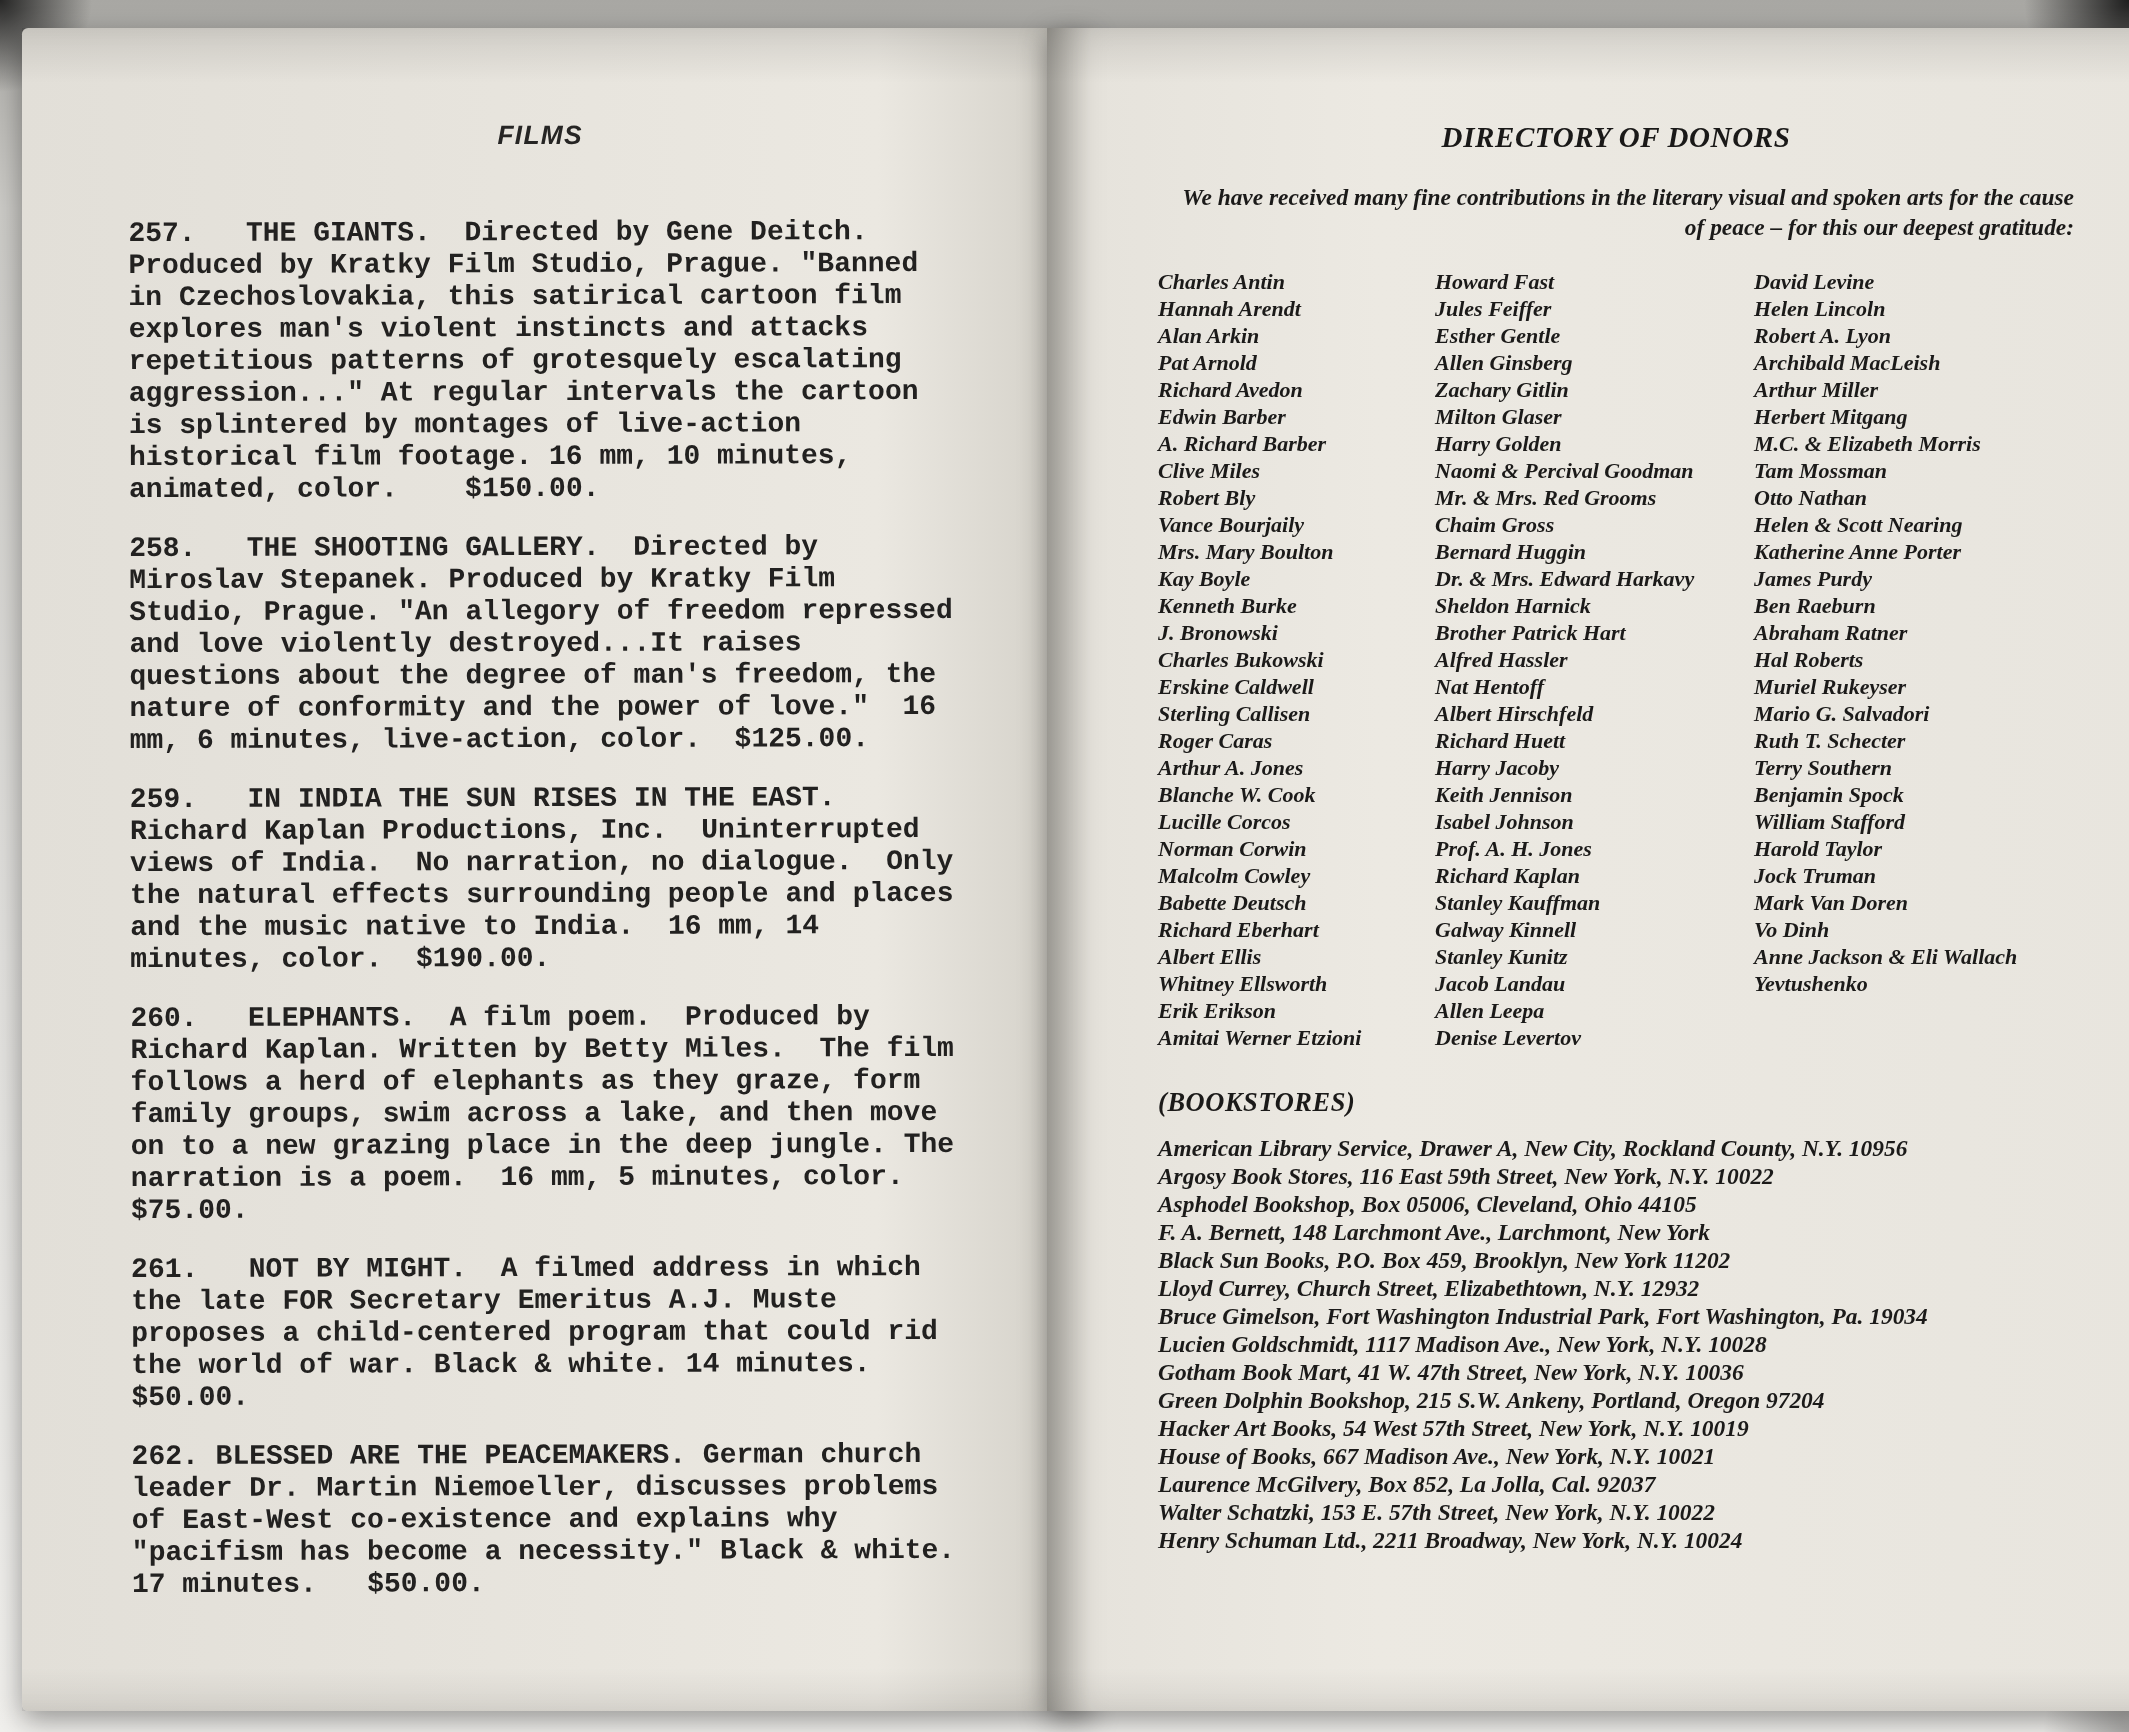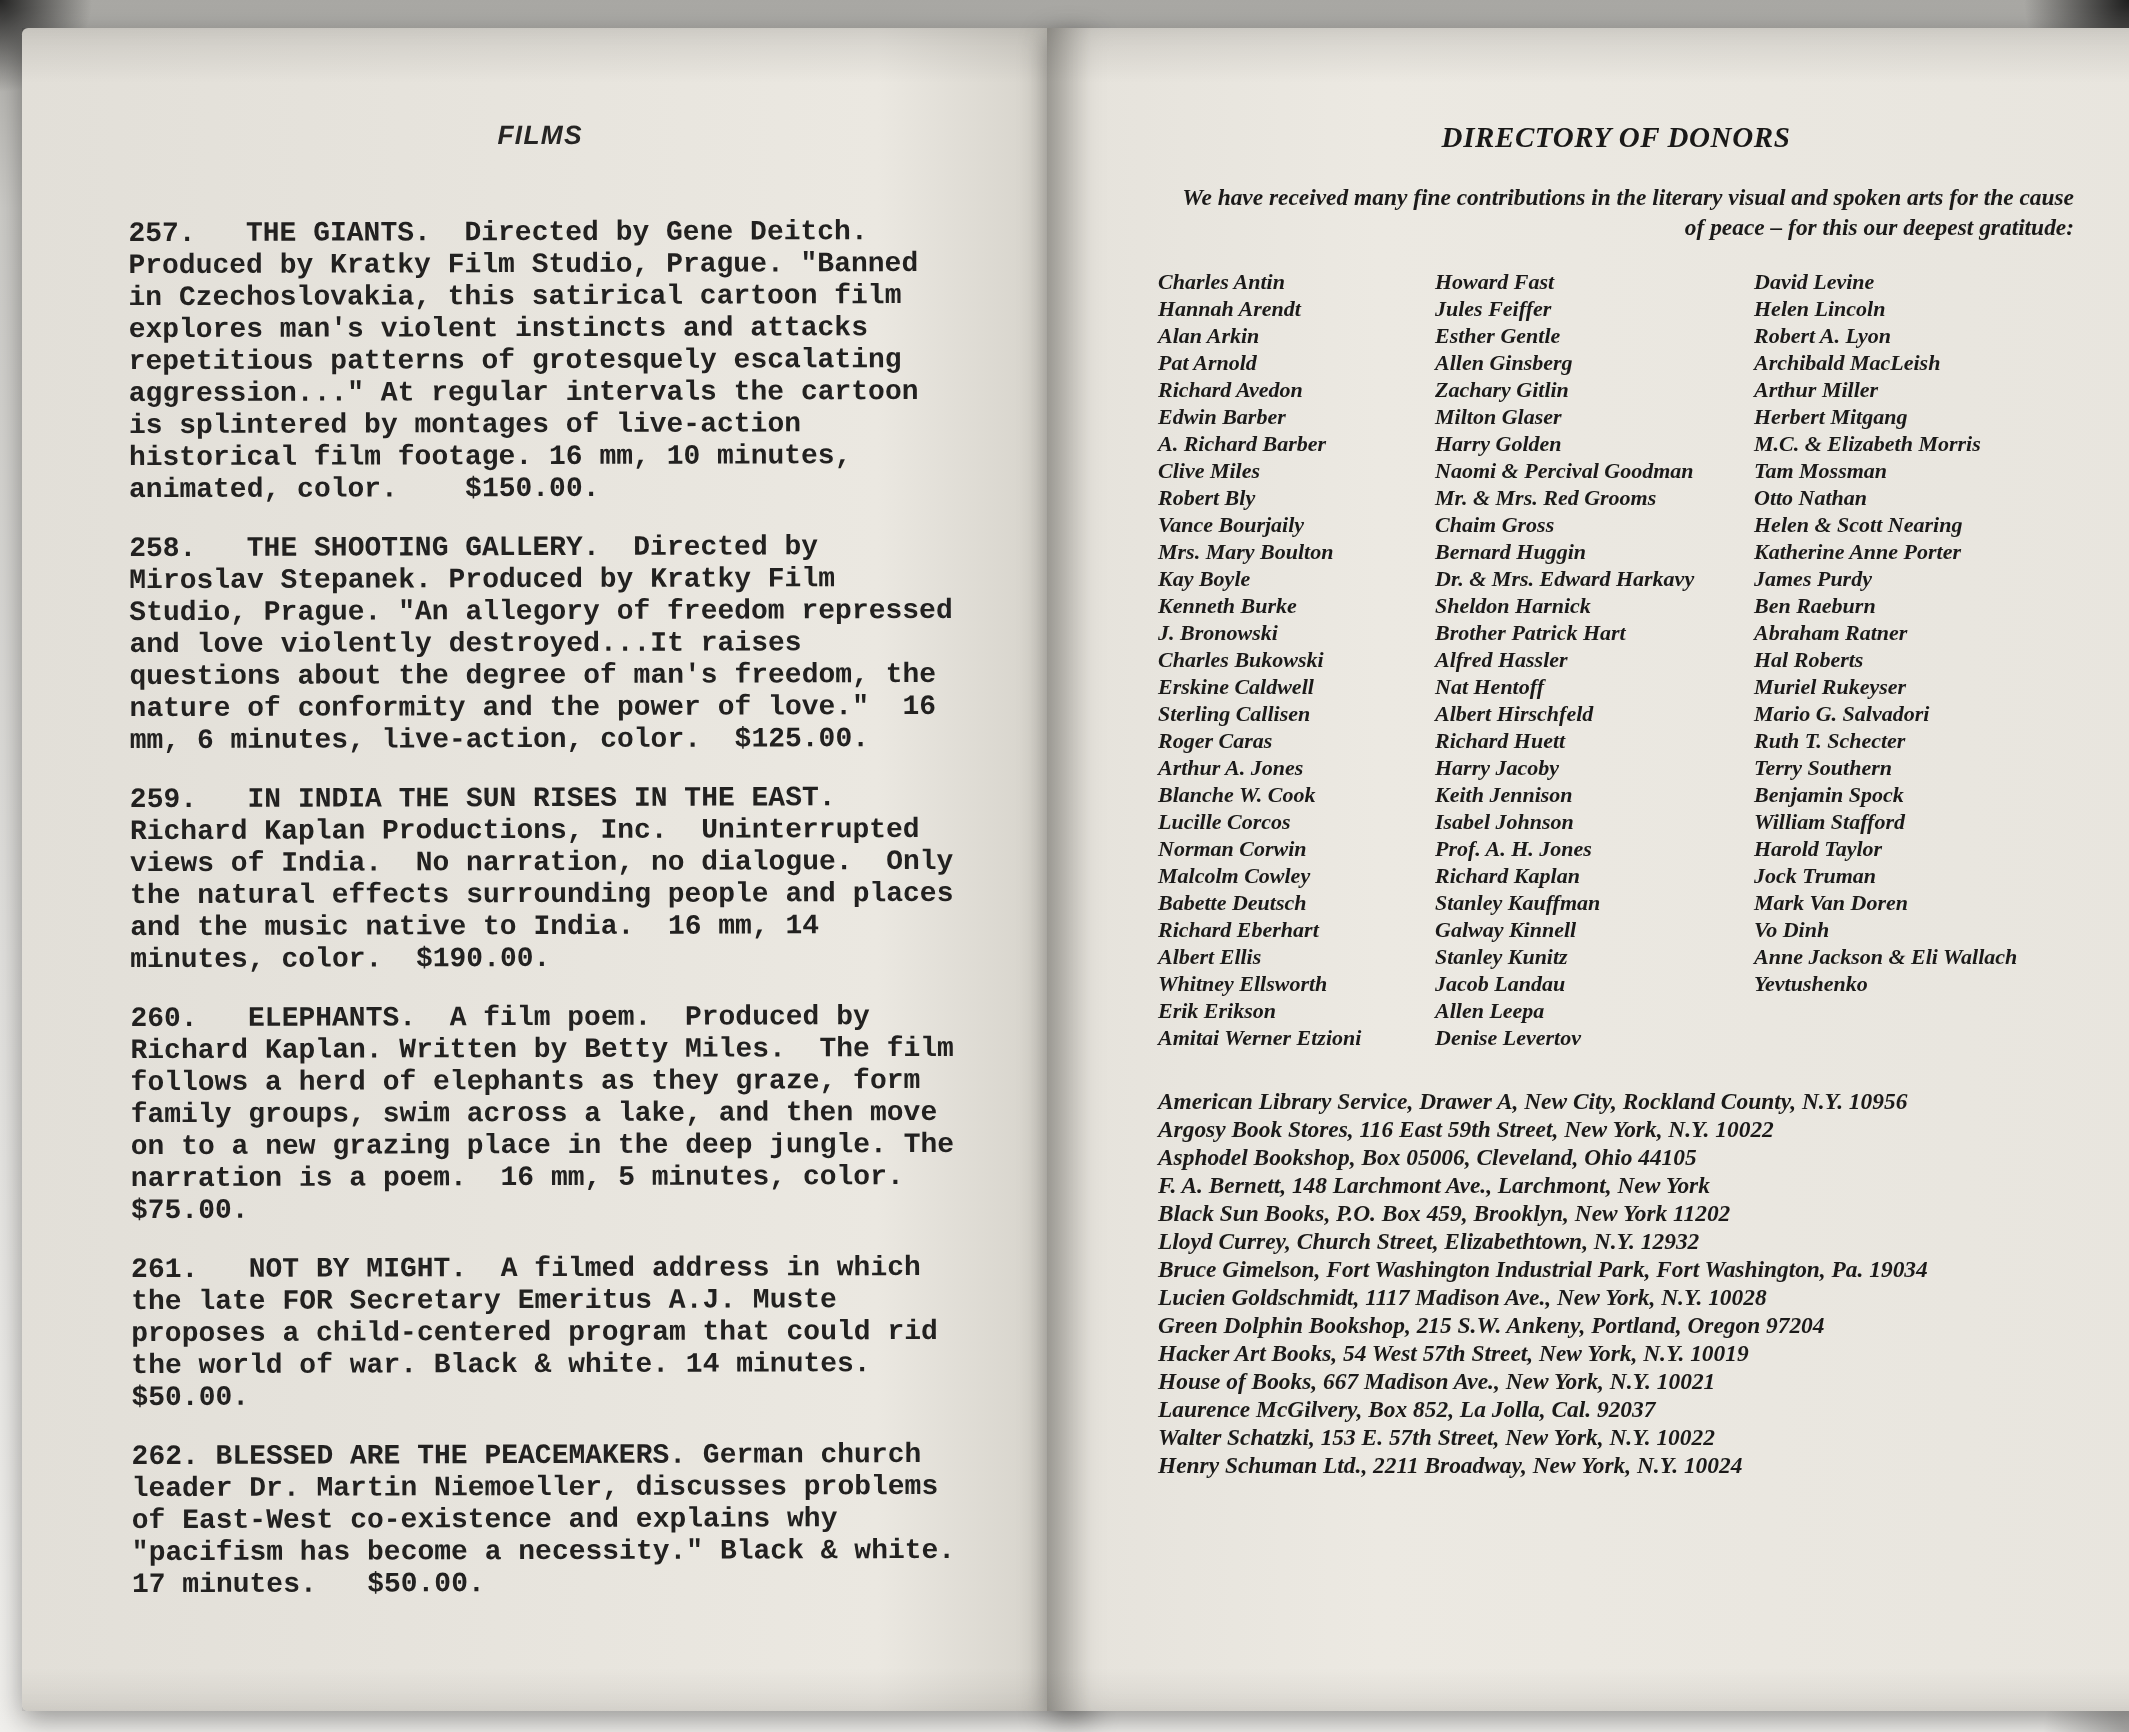--- a/index.html
+++ b/index.html
@@ -260,29 +260,31 @@
             <div class="donor-name">William Stafford</div>
             <div class="donor-name">Harold Taylor</div>
             <div class="donor-name">Jock Truman</div>
             <div class="donor-name">Mark Van Doren</div>
             <div class="donor-name">Vo Dinh</div>
             <div class="donor-name">Anne Jackson &amp; Eli Wallach</div>
             <div class="donor-name">Yevtushenko</div>
           </div>
       </div>
 
+      <h2 class="bookstores-header">(BOOKSTORES)</h2>
       <div class="bookstores">
           <div class="bookstore-entry">American Library Service, Drawer A, New City, Rockland County, N.Y. 10956</div>
           <div class="bookstore-entry">Argosy Book Stores, 116 East 59th Street, New York, N.Y. 10022</div>
           <div class="bookstore-entry">Asphodel Bookshop, Box 05006, Cleveland, Ohio 44105</div>
           <div class="bookstore-entry">F. A. Bernett, 148 Larchmont Ave., Larchmont, New York</div>
           <div class="bookstore-entry">Black Sun Books, P.O. Box 459, Brooklyn, New York 11202</div>
           <div class="bookstore-entry">Lloyd Currey, Church Street, Elizabethtown, N.Y. 12932</div>
           <div class="bookstore-entry">Bruce Gimelson, Fort Washington Industrial Park, Fort Washington, Pa. 19034</div>
           <div class="bookstore-entry">Lucien Goldschmidt, 1117 Madison Ave., New York, N.Y. 10028</div>
+          <div class="bookstore-entry">Gotham Book Mart, 41 W. 47th Street, New York, N.Y. 10036</div>
           <div class="bookstore-entry">Green Dolphin Bookshop, 215 S.W. Ankeny, Portland, Oregon 97204</div>
           <div class="bookstore-entry">Hacker Art Books, 54 West 57th Street, New York, N.Y. 10019</div>
           <div class="bookstore-entry">House of Books, 667 Madison Ave., New York, N.Y. 10021</div>
           <div class="bookstore-entry">Laurence McGilvery, Box 852, La Jolla, Cal. 92037</div>
           <div class="bookstore-entry">Walter Schatzki, 153 E. 57th Street, New York, N.Y. 10022</div>
           <div class="bookstore-entry">Henry Schuman Ltd., 2211 Broadway, New York, N.Y. 10024</div>
         </div>
     </div>
   </div>
 

